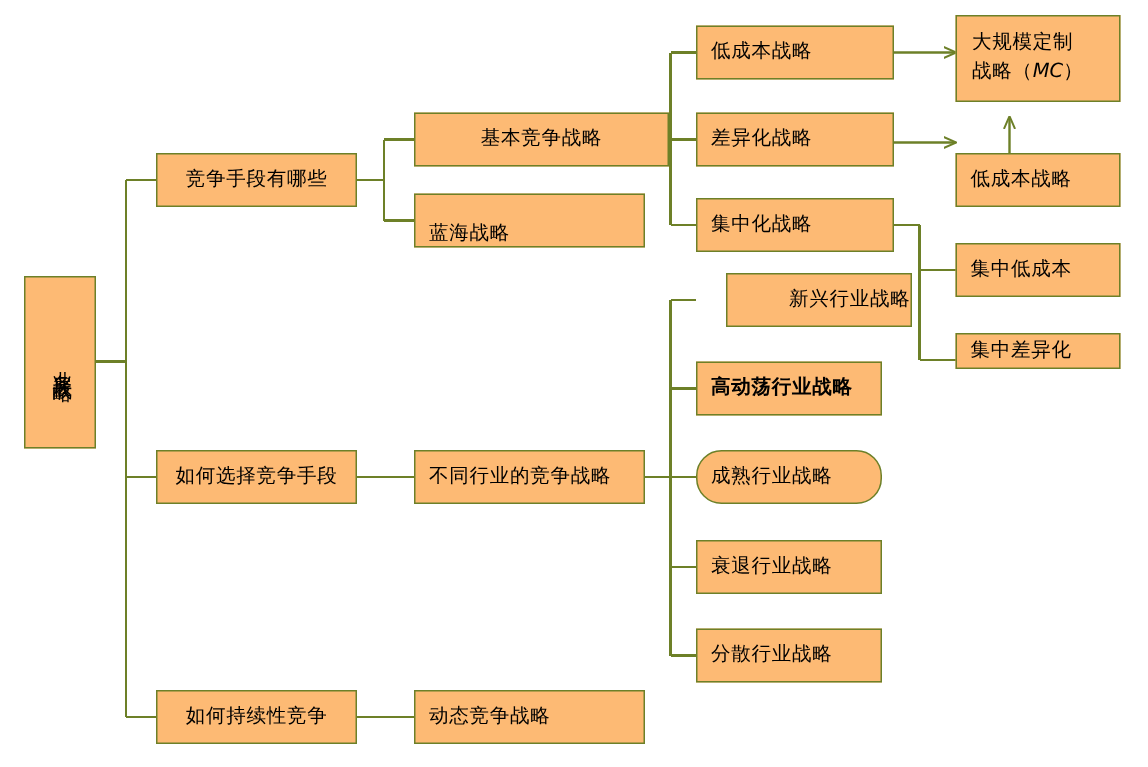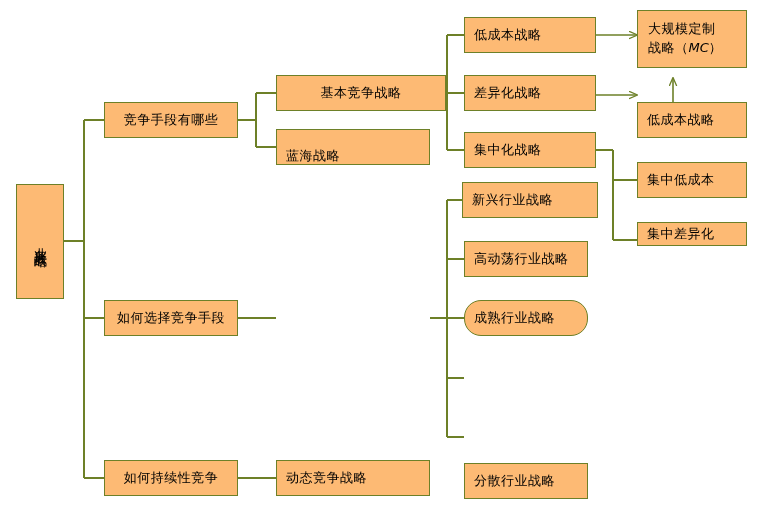--- a/index.html
+++ b/index.html
@@ -140,44 +140,50 @@
   <div class="node center" style="left:104px; top:300px; width:134px; height:36px;">
     <span>如何选择竞争手段</span>
   </div>
 
   <div class="node center" style="left:276px; top:75px; width:170px; height:36px;">
     <span>基本竞争战略</span>
   </div>
   <div class="node padleft" style="left:276px; top:129px; width:154px; height:36px;align-items:flex-end;">
     <span>蓝海战略</span>
   </div>
+  <div class="node padleft" style="left:276px; top:300px; width:154px; height:36px;">
+    <span>不同行业的竞争战略</span>
+  </div>
   <div class="node padleft" style="left:276px; top:460px; width:154px; height:36px;">
     <span>动态竞争战略</span>
   </div>
 
   <div class="node padleft" style="left:464px; top:17px; width:132px; height:36px;">
     <span>低成本战略</span>
   </div>
   <div class="node padleft" style="left:464px; top:75px; width:132px; height:36px;">
     <span>差异化战略</span>
   </div>
   <div class="node padleft" style="left:464px; top:132px; width:132px; height:36px;">
     <span>集中化战略</span>
   </div>
 
-  <div class="node padleft" style="left:462px; top:182px; width:136px; height:36px;">
+  <div class="node padleft" style="left:484px; top:182px; width:124px; height:36px;justify-content:flex-end;">
     <span>新兴行业战略</span>
   </div>
-  <div class="node padleft" style="left:464px; top:241px; width:124px; height:36px;">
+  <div class="node padleft" style="left:464px; top:241px; width:124px; height:36px;font-weight:bold;">
     <span>高动荡行业战略</span>
   </div>
   <div class="node padleft" style="left:464px; top:300px; width:124px; height:36px;border-radius:17px;">
     <span>成熟行业战略</span>
   </div>
-  <div class="node padleft" style="left:464px; top:419px; width:124px; height:36px;margin-top:44px;">
+  <div class="node padleft" style="left:464px; top:360px; width:124px; height:36px;">
+    <span>衰退行业战略</span>
+  </div>
+  <div class="node padleft" style="left:464px; top:419px; width:124px; height:36px;">
     <span>分散行业战略</span>
   </div>
 
   <div class="node two-line" style="left:637px; top:10px; width:110px; height:58px;">
     <span class="ln">大规模定制</span>
     <span class="ln"><span>战略（</span><span class="mc">MC</span><span>）</span></span>
   </div>
   <div class="node padleft" style="left:637px; top:102px; width:110px; height:36px;">
     <span>低成本战略</span>
   </div>

